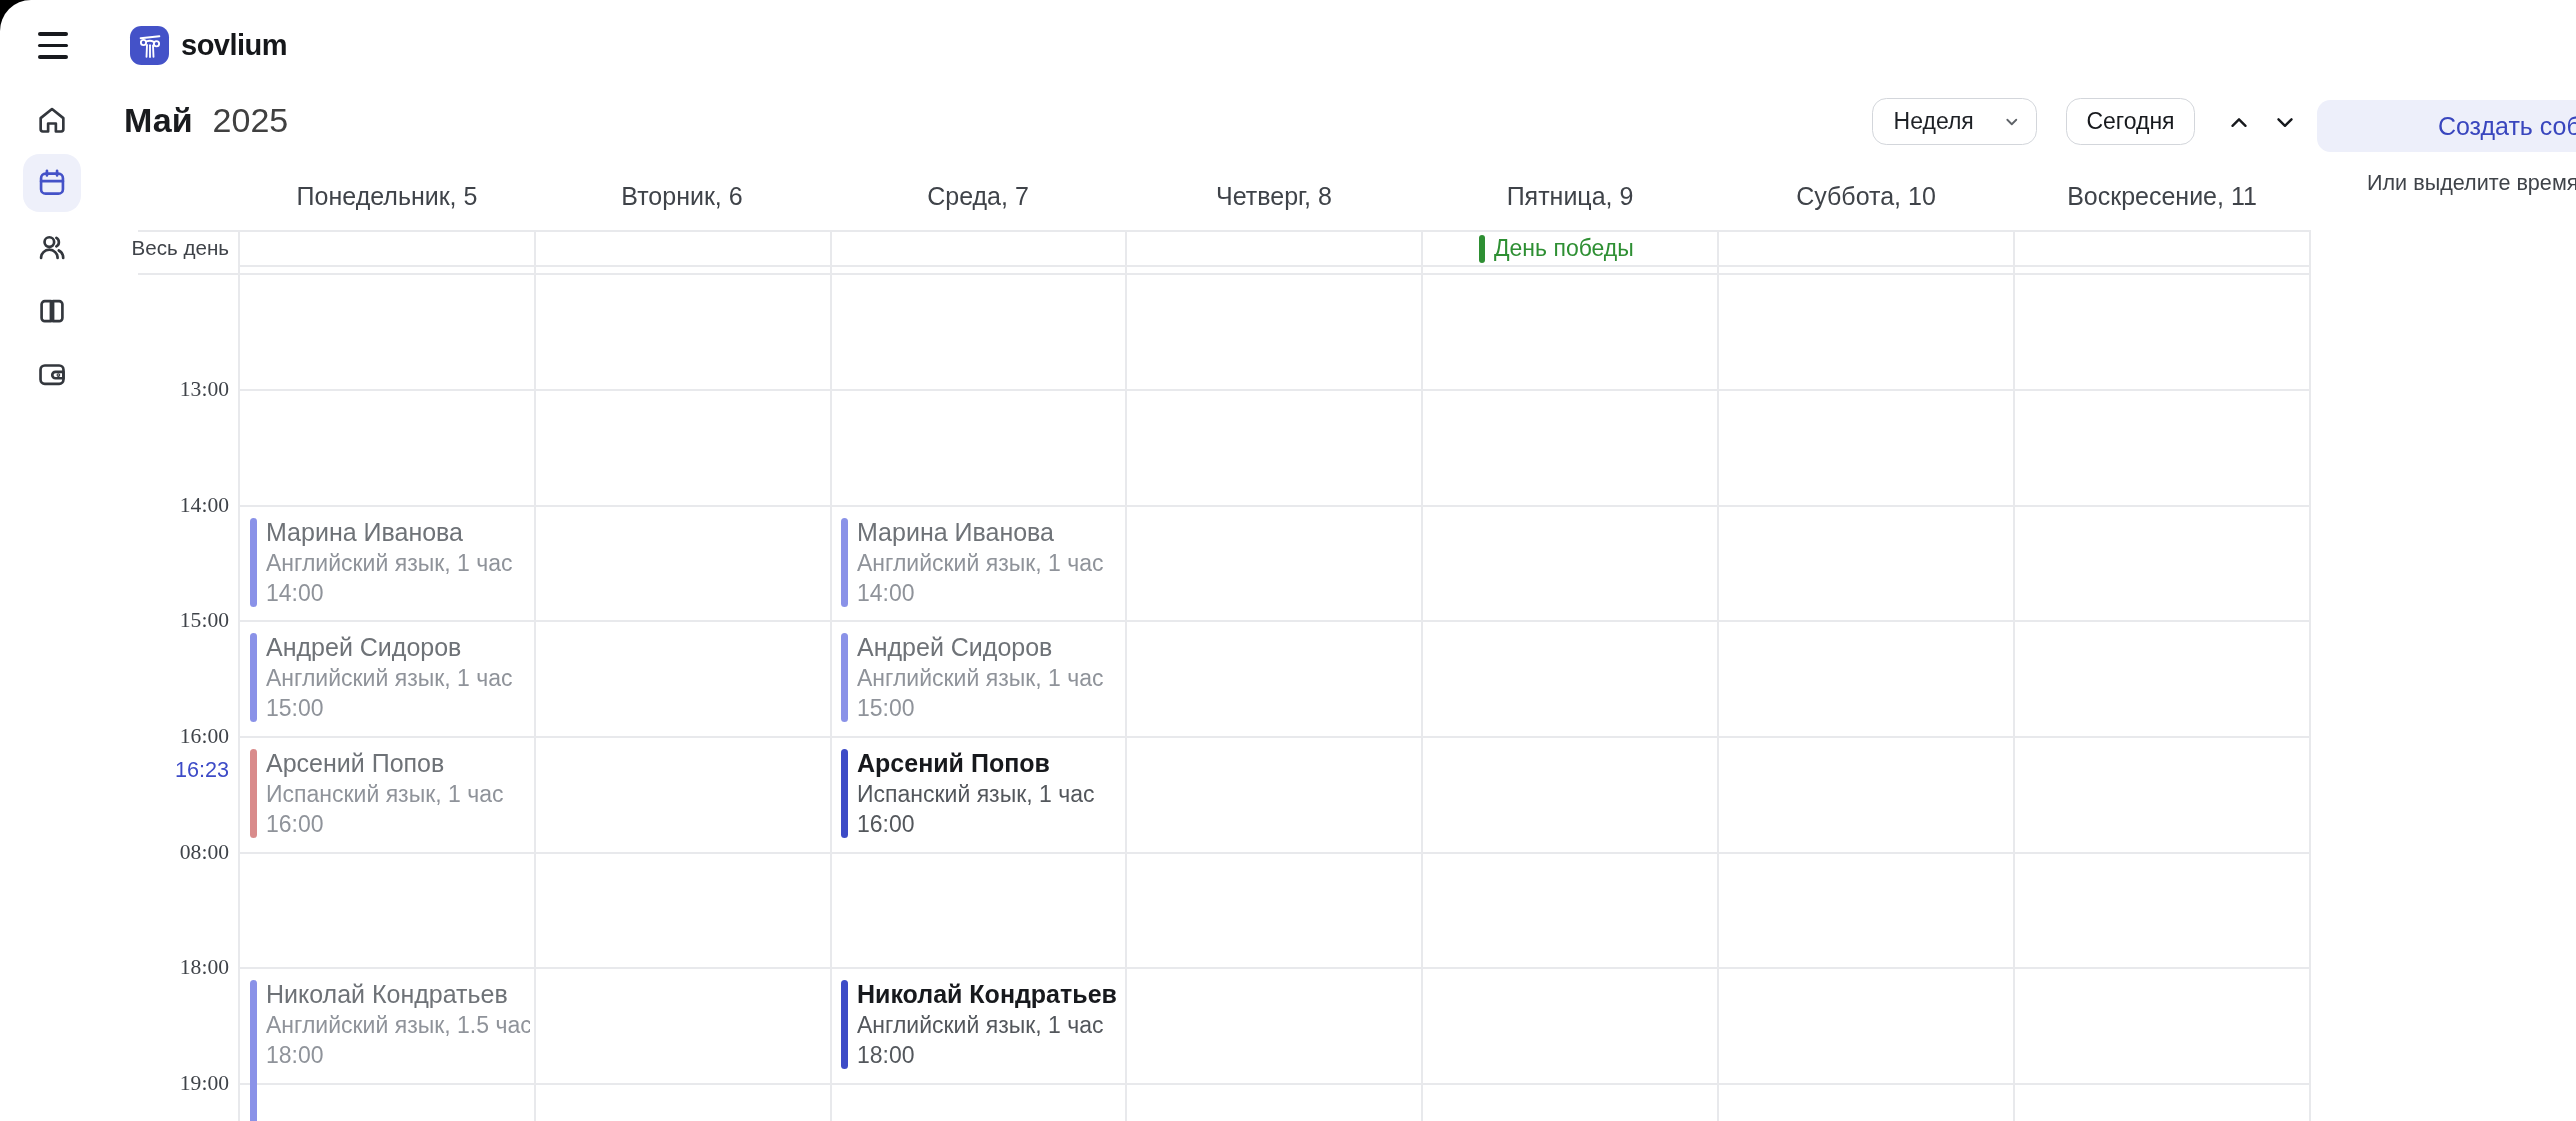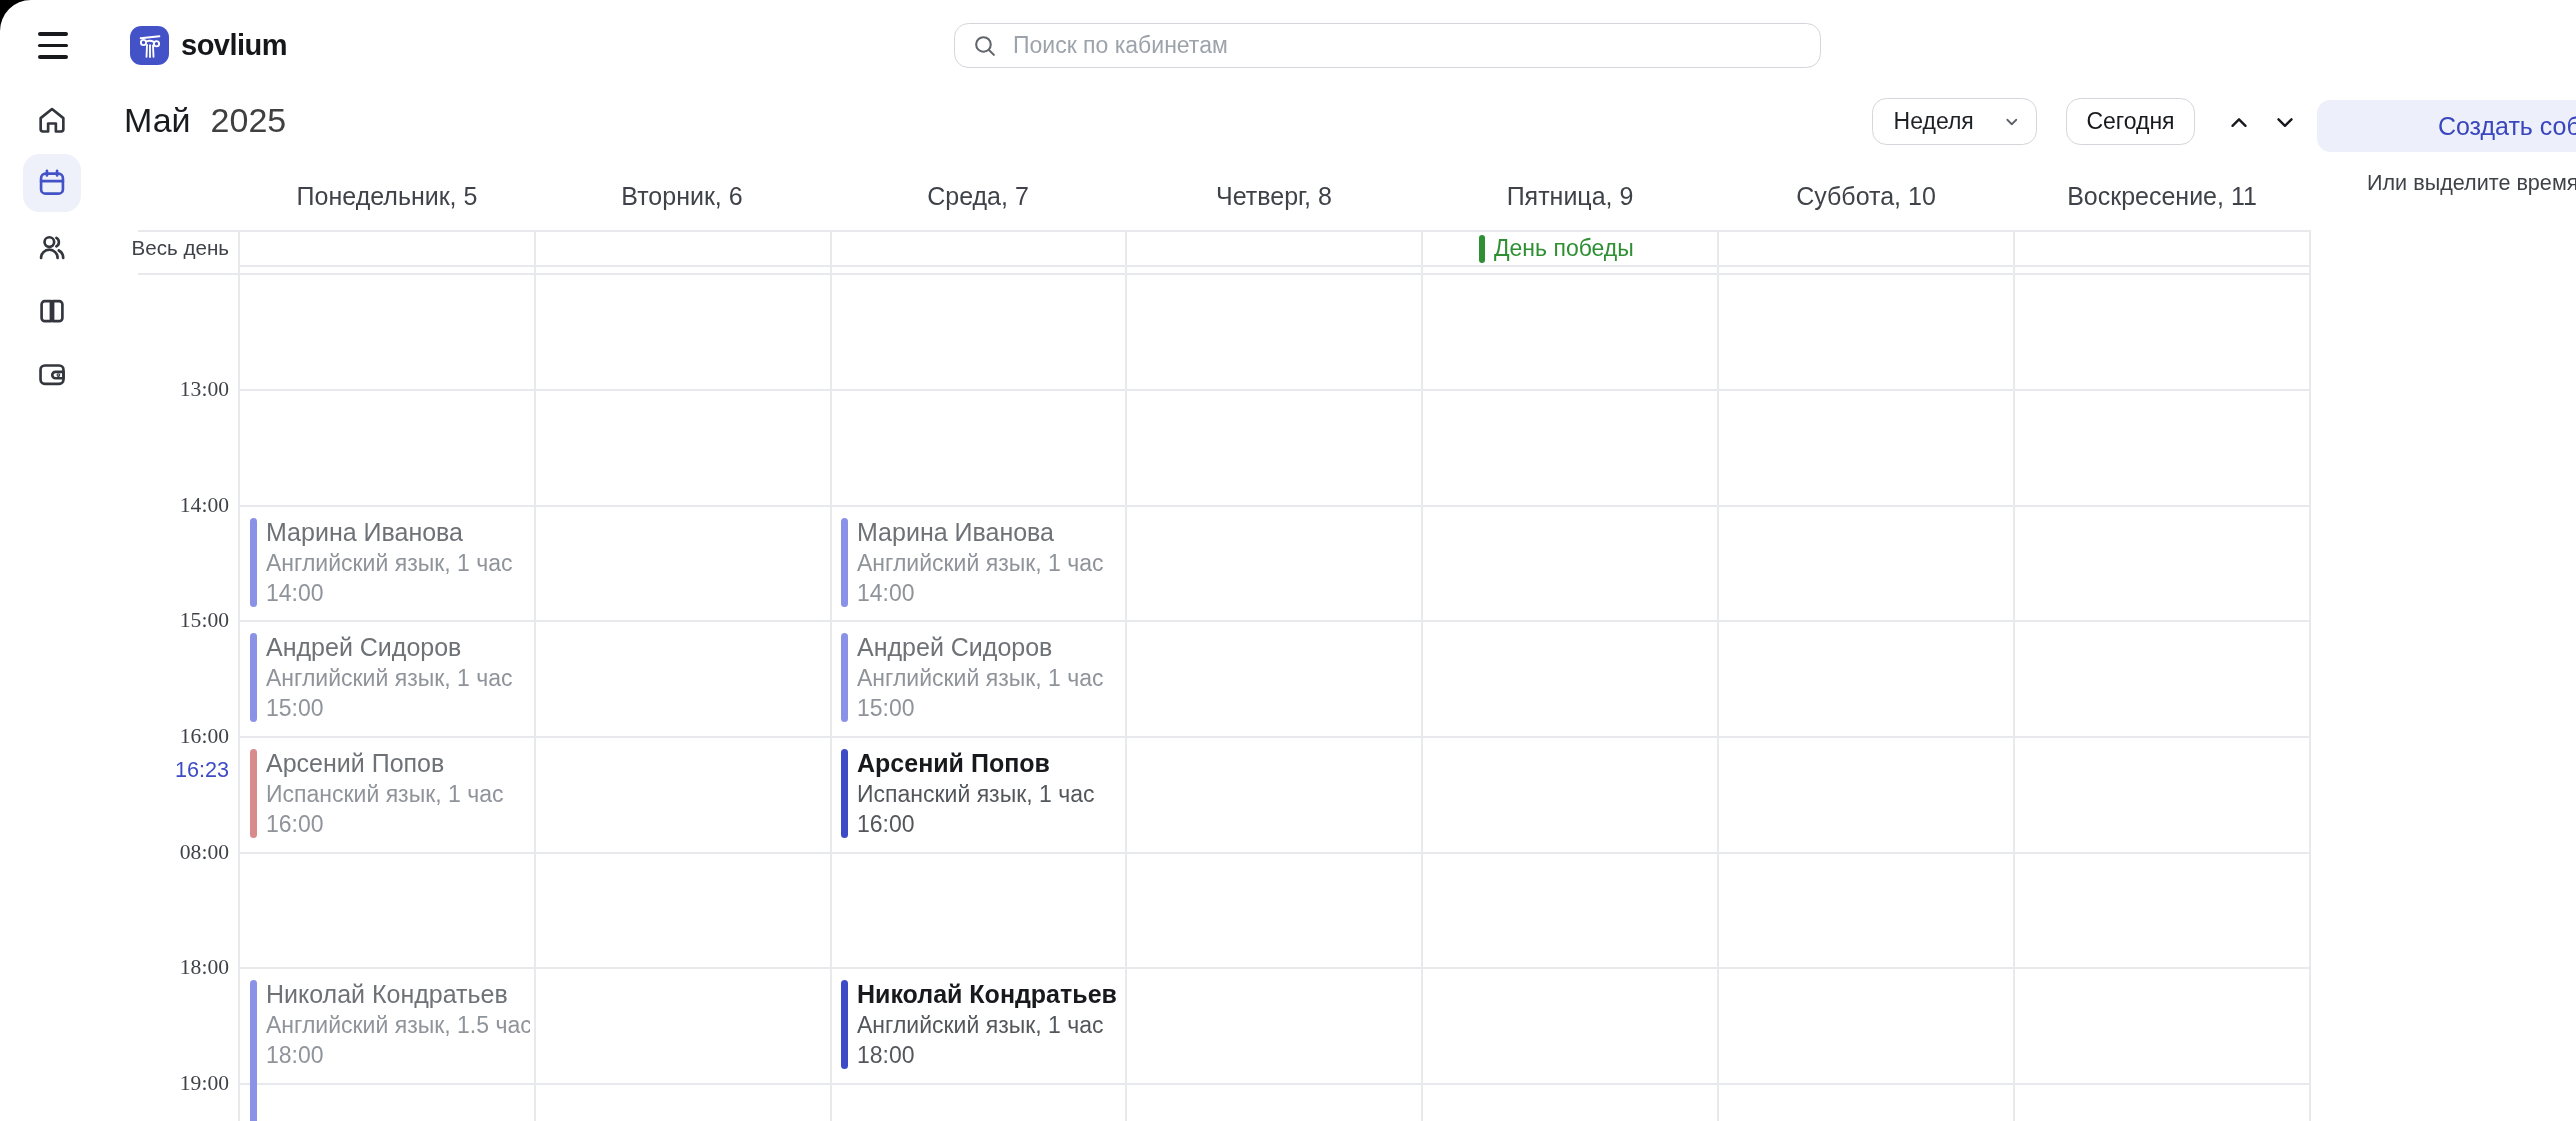--- a/index.html
+++ b/index.html
@@ -22,21 +22,21 @@
   .search input::placeholder{color:#9DA3AB;}
   .search .search-ic{position:absolute;left:17.5px;top:10.3px;width:25px;height:25px;color:#60656C;}
 
   
   .nav-item{position:absolute;left:23px;width:58px;height:58px;border-radius:16.5px;
     display:flex;align-items:center;justify-content:center;color:#33373D;}
   .nav-item.active{background:#EEF0FA;color:#4452C8;}
 
   
   .month-title{position:absolute;left:124px;top:101px;font-size:34px;line-height:39px;}
-  .month-title .m{font-weight:400;color:#191B1E;text-align:right;}
+  .month-title .m{font-weight:700;color:#191B1E;text-align:right;}
   .month-title .y{font-weight:400;color:#404040;margin-left:20px;}
   .view-select{position:absolute;left:1872px;top:98px;width:165px;height:47px;box-sizing:border-box;
     border:1.5px solid #D3D6DB;border-radius:14.4px;background:#fff;display:flex;align-items:center;
     padding:0 14.4px 0 20.6px;font-size:23px;color:#1E2126;justify-content:space-between;}
   .today-btn{position:absolute;left:2066px;top:98px;width:129px;height:47px;box-sizing:border-box;
     border:1.5px solid #D3D6DB;border-radius:14.4px;background:#fff;font-size:23px;font-weight:500;color:#17191D;}
   .nav-chev{position:absolute;top:109px;width:26px;height:26px;color:#17191D;}
   .create-btn{position:absolute;left:2317px;top:100px;width:442px;height:52px;border-radius:13.4px;
     background:#EDEFFA;color:#3946BE;font-size:25px;font-weight:500;}
   .hint{position:absolute;left:2296px;top:170px;width:484px;text-align:center;font-size:21.6px;color:#3F4349;}
@@ -83,29 +83,20 @@
       <circle cx="6.8" cy="9.2" r="2.1"></circle>
       <circle cx="17.2" cy="10.2" r="2.1"></circle>
       <path d="M9 8.4c2-.9 4-.9 6 .3"></path>
       <path d="M9.6 11.2 9.2 20.6"></path>
         <path d="M12 11.4v9.4"></path>
         <path d="M14.4 11.6l.4 9"></path>
     </svg>
   </span>
   <span class="brand">sovlium</span>
 
-  <div class="search">
-    <input placeholder="Поиск по кабинетам" style="">
-    <span class="search-ic">
-      <svg width="25" height="25" viewBox="0 0 24 24" fill="none" stroke="currentColor" stroke-width="2" stroke-linecap="round">
-        <circle cx="11" cy="11" r="7"></circle>
-          <path d="M16.5 16.5 21 21"></path>
-      </svg>
-    </span>
-  </div>
 
   <div class="nav-item" style="top:91px">
     <svg width="32" height="32" viewBox="0 0 24 24" fill="none" stroke="currentColor" stroke-width="2" stroke-linecap="round" stroke-linejoin="round">
       <path d="M3.5 10.6 12 3.8l8.5 6.8V19a1.6 1.6 0 0 1-1.6 1.6h-4v-6h-5.8v6h-4A1.6 1.6 0 0 1 3.5 19z"></path>
     </svg>
   </div>
   <div class="nav-item active" style="top:154px">
     <svg width="32" height="32" viewBox="0 0 24 24" fill="none" stroke="currentColor" stroke-width="2" stroke-linecap="round" stroke-linejoin="round">
       <rect x="3.8" y="5" width="16.4" height="15" rx="3.4"></rect>
       <path d="M8.2 2.8v3.6M15.8 2.8v3.6M3.8 10.6h16.4"></path>

